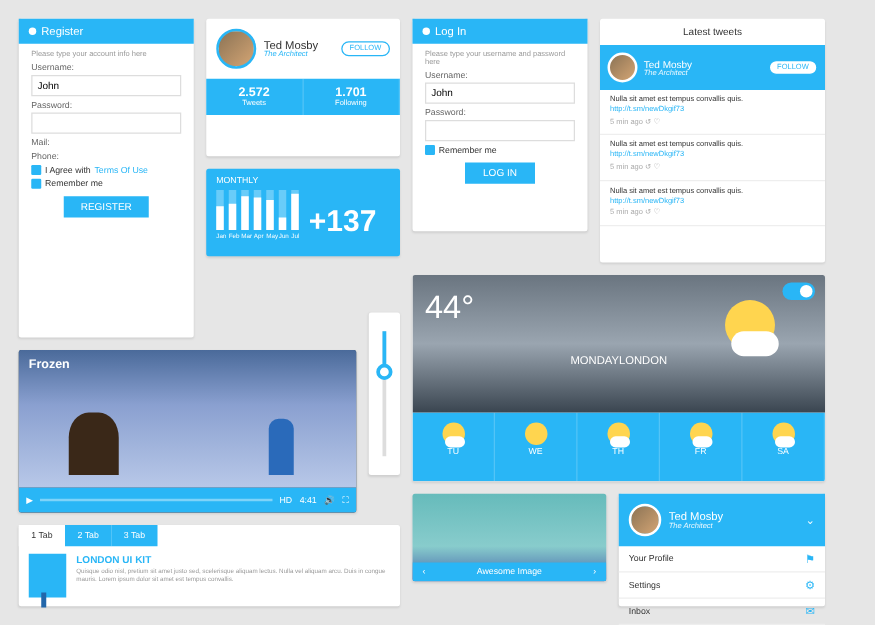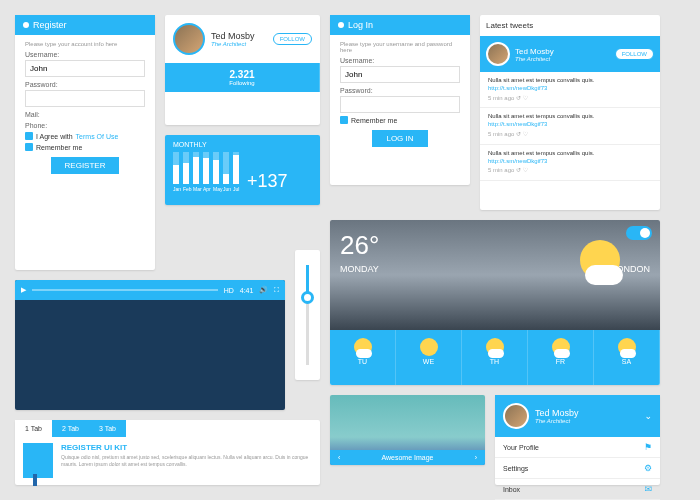--- a/index.html
+++ b/index.html
@@ -24,21 +24,21 @@
 .stats{display:flex;background:#29b6f6;color:#fff}
 .stats>div{flex:1;text-align:center;padding:6px 2px;border-right:1px solid rgba(255,255,255,0.2)}
 .stats .n{font-size:10px;font-weight:bold}
 .stats .t{font-size:6px}
 .fbtn{border:1px solid #29b6f6;color:#29b6f6;font-size:6px;padding:2px 6px;border-radius:8px;background:#fff}
 
 #login{left:315px;top:0;width:140px;height:170px}
 #login .bd{padding:6px 10px}
 
 #tw{left:465px;top:0;width:180px;height:195px}
-#tw .ttl{padding:6px;font-size:8px}
+#tw .ttl{text-align:center;padding:6px;font-size:8px}
 #tw .twhdr{background:#29b6f6;padding:6px;display:flex;align-items:center;gap:5px}
 #tw .twhdr .av{width:24px;height:24px;border:2px solid #fff}
 .tweet{padding:5px 8px;border-bottom:1px solid #eee;font-size:6px;line-height:1.3}
 .tweet .lk{color:#29b6f6}
 .tweet .meta{color:#aaa;margin-top:2px}
 
 #chart{left:150px;top:120px;width:155px;height:70px;background:#29b6f6;color:#fff;padding:6px 8px}
 #chart .bars{display:flex;align-items:flex-end;height:32px;gap:4px}
 #chart .bar{width:6px;background:rgba(255,255,255,0.3);position:relative}
 #chart .bar i{position:absolute;bottom:0;left:0;right:0;background:#fff}
@@ -61,21 +61,21 @@
 #sv{left:280px;top:235px;width:25px;height:130px;display:flex;justify-content:center;align-items:center}
 #sv .tr{width:3px;height:100px;background:#ddd;position:relative}
 #sv .tr:before{content:'';position:absolute;top:0;left:0;right:0;height:30px;background:#29b6f6}
 #sv .hn{position:absolute;top:26px;left:-5px;width:13px;height:13px;border-radius:50%;background:#fff;border:3px solid #29b6f6}
 
 #wx{left:315px;top:205px;width:330px;height:165px;overflow:hidden}
 #wx .sky{height:110px;background:linear-gradient(180deg,#6a7580 0%,#9aa5b0 50%,#3a4550 100%);position:relative;color:#fff;padding:10px}
 #wx .tog{position:absolute;top:6px;right:8px;width:26px;height:14px;background:#29b6f6;border-radius:7px}
 #wx .tog:after{content:'';position:absolute;right:2px;top:2px;width:10px;height:10px;background:#fff;border-radius:50%}
 #wx .temp{font-size:26px;font-weight:300}
-#wx .day{font-size:9px;margin-top:3px;display:flex;justify-content:space-between}
+#wx .day{font-size:9px;margin-top:22px;display:flex;justify-content:center}
 #wx .sun{position:absolute;right:40px;top:20px;width:40px;height:40px;background:#ffd54f;border-radius:50%}
 #wx .sun:after{content:'';position:absolute;bottom:-5px;left:5px;width:38px;height:20px;background:#fff;border-radius:12px}
 #wx .fc{display:flex;background:#29b6f6;height:55px}
 #wx .fc>div{flex:1;text-align:center;padding:6px 0;font-size:7px;color:#fff;border-right:1px solid rgba(255,255,255,0.2)}
 #wx .fc .ic{width:18px;height:18px;margin:2px auto;background:#ffd54f;border-radius:50%;position:relative}
 #wx .fc .ic.cl:after{content:'';position:absolute;bottom:-2px;left:2px;width:16px;height:9px;background:#fff;border-radius:6px}
 
 #img{left:315px;top:380px;width:155px;height:70px;background:linear-gradient(180deg,#6bb 0%,#8cc 60%,#46a 100%);position:absolute;overflow:hidden}
 #img .cap{position:absolute;bottom:0;left:0;right:0;background:#29b6f6;color:#fff;font-size:7px;padding:4px 8px;display:flex;justify-content:space-between}
 
@@ -130,21 +130,25 @@
  <div class="top">
   <div class="av"></div>
   <div style="flex:1">
           <div style="font-size:9px">Ted Mosby</div>
           <div style="font-size:6px;color:#29b6f6;font-style:italic">The Architect</div>
         </div>
   <button class="fbtn">FOLLOW</button>
  </div>
  <div class="stats">
   <div>
-          <div class="n">2.321</div>
+          <div class="n">2.572</div>
+          <div class="t">Tweets</div>
+        </div>
+  <div>
+          <div class="n">1.701</div>
           <div class="t">Following</div>
         </div>
  </div>
 </div>
 
 <div class="card" id="login">
  <div class="hdr">
         <span class="dot"></span>
         <span>Log In</span>
       </div>
@@ -209,46 +213,49 @@
    <div class="mo">
             <span>Jan</span>
             <span>Feb</span>
             <span>Mar</span>
             <span>Apr</span>
             <span>May</span>
             <span>Jun</span>
             <span>Jul</span>
           </div>
   </div>
-  <div style="font-size:18px;font-weight:400">+137</div>
+  <div style="font-size:24px;font-weight:700">+137</div>
  </div>
 </div>
 
 
 <div class="card" id="vid">
+ <div class="scene">
+  <div class="ftitle">Frozen</div>
+ </div>
  <div class="ctrl">
   <span>▶</span>
   <div class="pb"></div>
   <span>HD</span>
   <span>4:41</span>
   <span>🔊</span>
   <span>⛶</span>
  </div>
 </div>
 
 <div class="card" id="sv">
  <div class="tr">
         <div class="hn"></div>
       </div>
 </div>
 
 <div class="card" id="wx">
  <div class="sky">
   <div class="tog"></div>
-  <div class="temp">26°</div>
+  <div class="temp">44°</div>
   <div class="sun"></div>
   <div class="day">
           <span>MONDAY</span>
           <span>LONDON</span>
         </div>
  </div>
  <div class="fc">
   <div><div class="ic cl"></div><span>TU</span></div>
   <div><div class="ic"></div><span>WE</span></div>
   <div><div class="ic cl"></div><span>TH</span></div>
@@ -267,21 +274,21 @@
 
 <div class="card" id="tabs">
  <div class="th">
   <span class="on">1 Tab</span>
   <span class="off">2 Tab</span>
   <span class="off">3 Tab</span>
  </div>
  <div class="tc">
   <div class="roller"></div>
   <div>
-          <h4>REGISTER UI KIT</h4>
+          <h4>LONDON UI KIT</h4>
           <p>Quisque odio nisl, pretium sit amet justo sed, scelerisque aliquam lectus. Nulla vel aliquam arcu. Duis in congue mauris. Lorem ipsum dolor sit amet est tempus convallis.</p>
         </div>
  </div>
 </div>
 
 <div class="card" id="menu">
  <div class="mhdr">
   <div class="av"></div>
   <div style="flex:1">
           <div style="font-size:9px">Ted Mosby</div>

